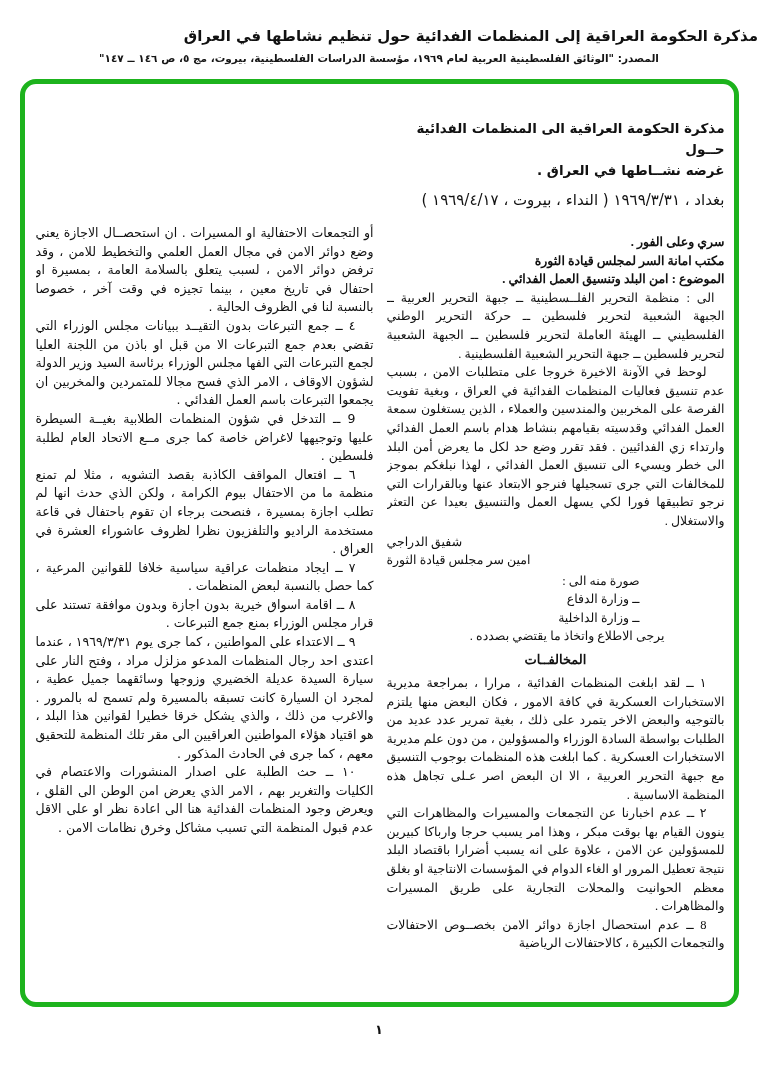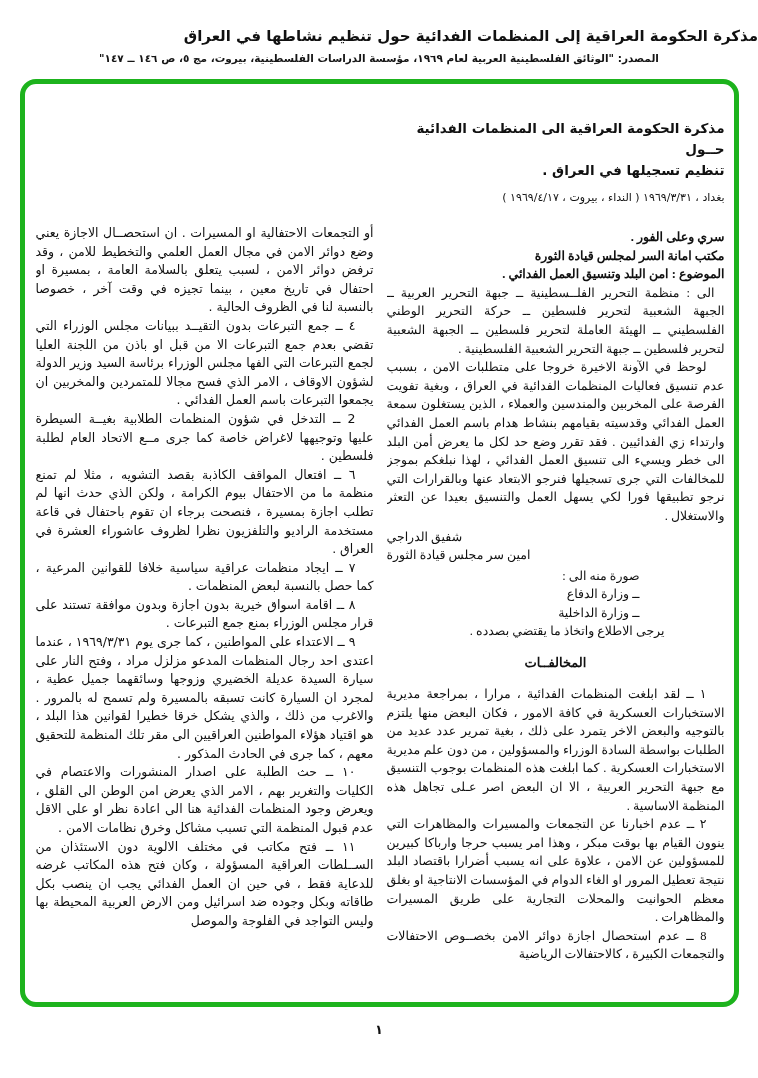--- a/index.html
+++ b/index.html
@@ -56,21 +56,21 @@
     overflow: hidden;
   }
   .memo-title {
     font-weight: bold;
     font-size: 13.5px;
     line-height: 21px;
     text-align: right;
   }
   .memo-dateline {
     margin-top: 10px;
-    font-size: 11px;
+    font-size: 15px;
     text-align: right;
     white-space: nowrap;
   }
   .col1-body { margin-top: 24px; font-family: Liberation Serif, serif; }
   .col2 { padding-top: 106px; }
   p {
     margin: 0;
     font-size: 12.5px;
     line-height: 18.6px;
     text-align: justify;
@@ -88,21 +88,21 @@
     text-align: right;
     padding-right: 85px;
   }
   .review-line {
     padding-right: 60px;
   }
   .violations-heading {
     text-align: center;
     font-weight: bold;
     font-size: 13px;
-    margin: 14px 0;
+    margin: 6px 0;
   }
   .page-number {
     text-align: center;
     font-size: 13px;
     font-weight: bold;
     margin-top: 15px;
   }
 </style>
 </head>
 <body>
@@ -111,21 +111,21 @@
 
   <div class="page-title">مذكرة الحكومة العراقية إلى المنظمات الفدائية حول تنظيم نشاطها في العراق</div>
   <div class="source-line">المصدر: "الوثائق الفلسطينية العربية لعام ١٩٦٩، مؤسسة الدراسات الفلسطينية، بيروت، مج ٥، ص ١٤٦ ــ ١٤٧"</div>
 
   <div class="frame" style="border-color: rgb(29, 179, 29);">
     <div class="columns">
 
       <div class="col col1">
         <div>
           <div class="memo-title">مذكرة الحكومة العراقية الى المنظمات الفدائية حــول</div>
-          <div class="memo-title">تنظيم تسجيلها في العراق .</div>
+          <div class="memo-title">غرضه نشــاطها في العراق .</div>
           <div class="memo-dateline">بغداد ، ١٩٦٩/٣/٣١   ( النداء ، بيروت ، ١٩٦٩/٤/١٧ )</div>
         </div>
 
         <div class="col1-body">
           <p class="bold">سري وعلى الفور .</p>
           <p class="bold">مكتب امانة السر لمجلس قيادة الثورة</p>
           <p class="bold">الموضوع : امن البلد وتنسيق العمل الفدائي .</p>
           <p class="indent-sm">الى : منظمة التحرير الفلــسطينية ــ جبهة التحرير العربية ــ الجبهة الشعبية لتحرير فلسطين ــ حركة التحرير الوطني الفلسطيني ــ الهيئة العاملة لتحرير فلسطين ــ الجبهة الشعبية لتحرير فلسطين ــ جبهة التحرير الشعبية الفلسطينية .</p>
           <p class="indent">لوحظ في الآونة الاخيرة خروجا على متطلبات الامن ، بسبب عدم تنسيق فعاليات المنظمات الفدائية في العراق ، وبغية تفويت الفرصة على المخربين والمندسين والعملاء ، الذين يستغلون سمعة العمل الفدائي وقدسيته بقيامهم بنشاط هدام باسم العمل الفدائي وارتداء زي الفدائيين . فقد تقرر وضع حد لكل ما يعرض أمن البلد الى خطر ويسيء الى تنسيق العمل الفدائي ، لهذا نبلغكم بموجز للمخالفات التي جرى تسجيلها فنرجو الابتعاد عنها وبالقرارات التي نرجو تطبيقها فورا لكي يسهل العمل والتنسيق بعيدا عن التعثر والاستغلال .</p>
 
@@ -143,27 +143,26 @@
 
           <p class="indent">١ ــ لقد ابلغت المنظمات الفدائية ، مرارا ، بمراجعة مديرية الاستخبارات العسكرية في كافة الامور ، فكان البعض منها يلتزم بالتوجيه والبعض الاخر يتمرد على ذلك ، بغية تمرير عدد عديد من الطلبات بواسطة السادة الوزراء والمسؤولين ، من دون علم مديرية الاستخبارات العسكرية . كما ابلغت هذه المنظمات بوجوب التنسيق مع جبهة التحرير العربية ، الا ان البعض اصر عـلى تجاهل هذه المنظمة الاساسية .</p>
           <p class="indent">٢ ــ عدم اخبارنا عن التجمعات والمسيرات والمظاهرات التي ينوون القيام بها بوقت مبكر ، وهذا امر يسبب حرجا وارباكا كبيرين للمسؤولين عن الامن ، علاوة على انه يسبب أضرارا باقتصاد البلد نتيجة تعطيل المرور او الغاء الدوام في المؤسسات الانتاجية او بغلق معظم الحوانيت والمحلات التجارية على طريق المسيرات والمظاهرات .</p>
           <p class="indent">8 ــ عدم استحصال اجازة دوائر الامن بخصــوص الاحتفالات والتجمعات الكبيرة ، كالاحتفالات الرياضية</p>
         </div>
       </div>
 
       <div class="col col2">
         <p>أو التجمعات الاحتفالية او المسيرات . ان استحصــال الاجازة يعني وضع دوائر الامن في مجال العمل العلمي والتخطيط للامن ، وقد ترفض دوائر الامن ، لسبب يتعلق بالسلامة العامة ، بمسيرة او احتفال في تاريخ معين ، بينما تجيزه في وقت آخر ، خصوصا بالنسبة لنا في الظروف الحالية .</p>
         <p class="indent">٤ ــ جمع التبرعات بدون التقيــد ببيانات مجلس الوزراء التي تقضي بعدم جمع التبرعات الا من قبل او باذن من اللجنة العليا لجمع التبرعات التي الفها مجلس الوزراء برئاسة السيد وزير الدولة لشؤون الاوقاف ، الامر الذي فسح مجالا للمتمردين والمخربين ان يجمعوا التبرعات باسم العمل الفدائي .</p>
-        <p class="indent">2 ــ التدخل في شؤون المنظمات الطلابية بغيــة السيطرة عليها وتوجيهها لاغراض خاصة كما جرى مــع الاتحاد العام لطلبة فلسطين .</p>
+        <p class="indent">9 ــ التدخل في شؤون المنظمات الطلابية بغيــة السيطرة عليها وتوجيهها لاغراض خاصة كما جرى مــع الاتحاد العام لطلبة فلسطين .</p>
         <p class="indent">٦ ــ افتعال المواقف الكاذبة بقصد التشويه ، مثلا لم تمنع منظمة ما من الاحتفال بيوم الكرامة ، ولكن الذي حدث انها لم تطلب اجازة بمسيرة ، فنصحت برجاء ان تقوم باحتفال في قاعة مستخدمة الراديو والتلفزيون نظرا لظروف عاشوراء العشرة في العراق .</p>
         <p class="indent">٧ ــ ايجاد منظمات عراقية سياسية خلافا للقوانين المرعية ، كما حصل بالنسبة لبعض المنظمات .</p>
         <p class="indent">٨ ــ اقامة اسواق خيرية بدون اجازة وبدون موافقة تستند على قرار مجلس الوزراء بمنع جمع التبرعات .</p>
         <p class="indent">٩ ــ الاعتداء على المواطنين ، كما جرى يوم ١٩٦٩/٣/٣١ ، عندما اعتدى احد رجال المنظمات المدعو مزلزل مراد ، وفتح النار على سيارة السيدة عديلة الخضيري وزوجها وسائقهما جميل عطية ، لمجرد ان السيارة كانت تسبقه بالمسيرة ولم تسمح له بالمرور . والاغرب من ذلك ، والذي يشكل خرقا خطيرا لقوانين هذا البلد ، هو اقتياد هؤلاء المواطنين العراقيين الى مقر تلك المنظمة للتحقيق معهم ، كما جرى في الحادث المذكور .</p>
         <p class="indent">١٠ ــ حث الطلبة على اصدار المنشورات والاعتصام في الكليات والتغرير بهم ، الامر الذي يعرض امن الوطن الى القلق ، ويعرض وجود المنظمات الفدائية هنا الى اعادة نظر او على الاقل عدم قبول المنظمة التي تسبب مشاكل وخرق نظامات الامن .</p>
-        <p class="indent">١١ ــ فتح مكاتب في مختلف الالوية دون الاستئذان من الســلطات العراقية المسؤولة ، وكان فتح هذه المكاتب غرضه للدعاية فقط ، في حين ان العمل الفدائي يجب ان ينصب بكل طاقاته وبكل وجوده ضد اسرائيل ومن الارض العربية المحيطة بها وليس التواجد في الفلوجة والموصل</p>
       </div>
 
     </div>
   </div>
 
   <div class="page-number">١</div>
 
 </div>
 
 </body></html>

